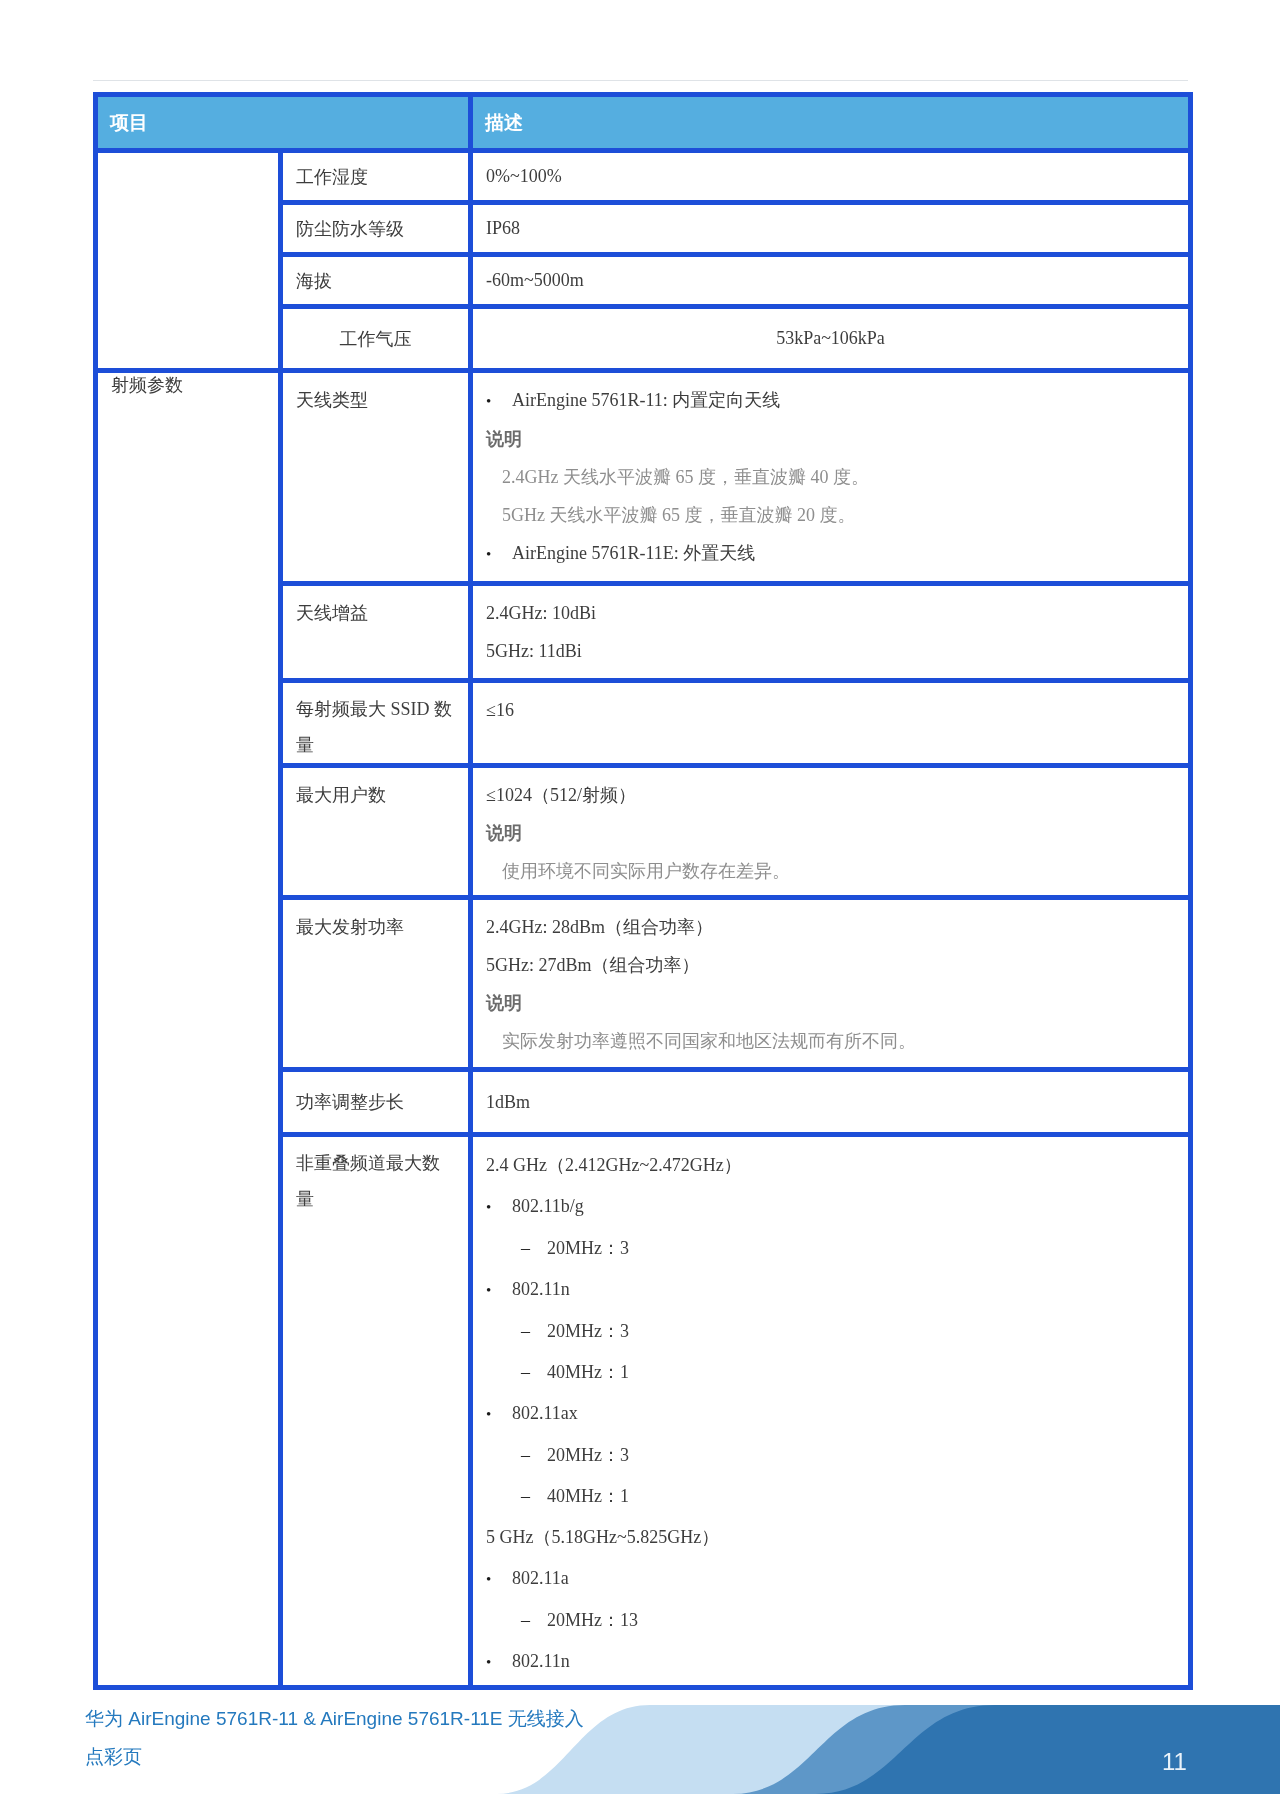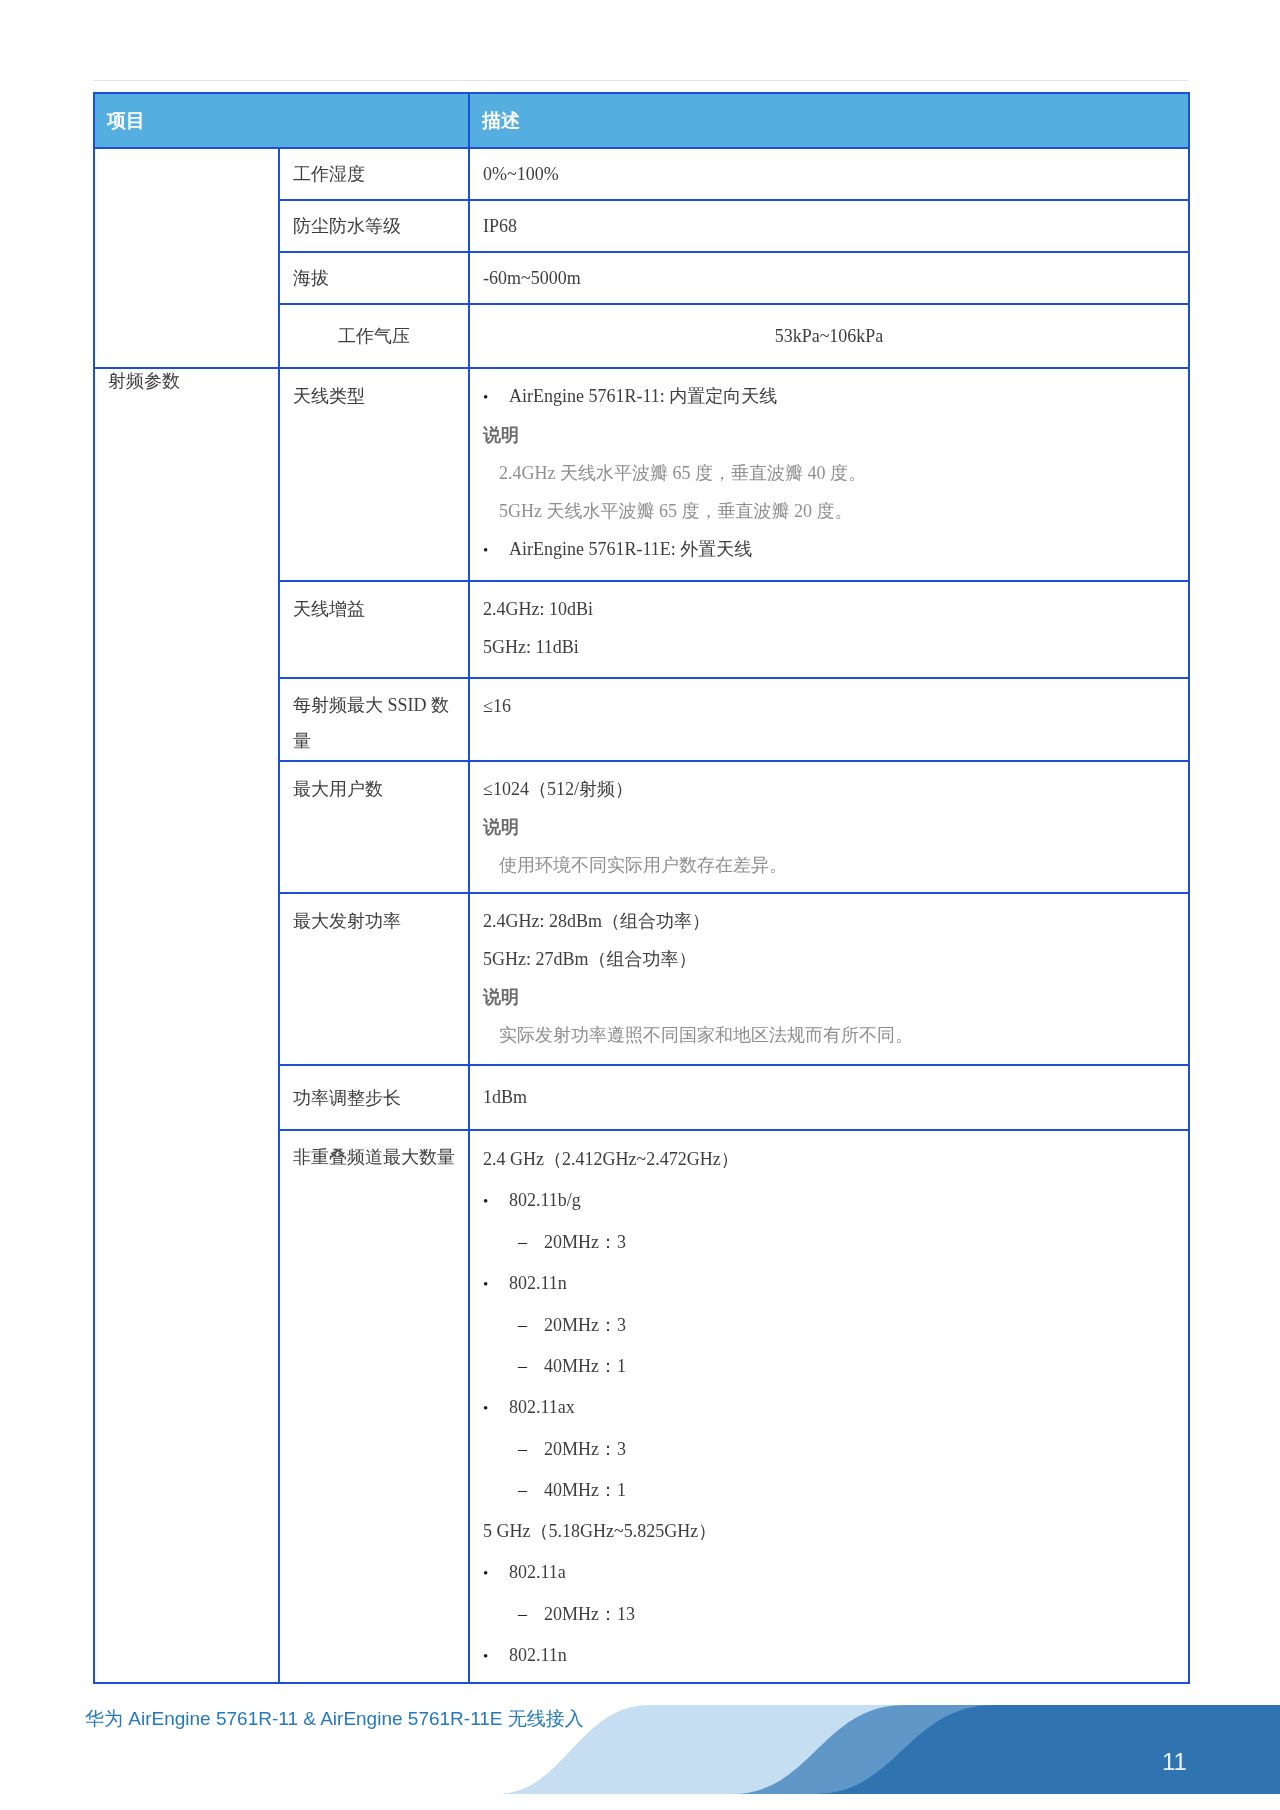--- a/index.html
+++ b/index.html
@@ -14,21 +14,21 @@
     background:#dfe3e7;
   }
   table.spec {
     position:absolute; left:93px; top:92px; width:1095px;
     border-collapse:collapse; table-layout:fixed;
     font-size:18px;
   }
   table.spec col.c1 { width:185px; }
   table.spec col.c2 { width:190px; }
   table.spec col.c3 { width:720px; }
-  table.spec th, table.spec td { border:2px solid #1d4ed8; }
+  table.spec th, table.spec td { border:5px solid #1d4ed8; }
   table.spec th {
     background:#55AEE0; color:#ffffff; font-weight:bold;
     text-align:left; padding:0 12px; font-size:19px; height:51px;
   }
   td.cell { padding:0 13px; color:#3d3d3d;font-family:Liberation Serif, serif; }
   td.merged { background:#ffffff; }
   td.vtop { vertical-align:top; padding-top:8px; }
   td.section-label { vertical-align:top; font-size:18px; }
   .line { line-height:38px; }
   .tall .line { line-height:41px; }
@@ -212,17 +212,18 @@
     </table>
 
   <svg class="waves" viewBox="0 0 1280 100" preserveAspectRatio="none">
     <path d="M497,97 C565,96 578,8 650,8 L1280,8 L1280,97 Z" fill="#C5DEF2"></path>
     <path d="M733,97 C812,96 822,8 905,8 L1280,8 L1280,97 Z" fill="#5E97C8"></path>
     <path d="M816,97 C898,96 908,8 995,8 L1280,8 L1280,97 Z" fill="#2F74B0"></path>
   </svg>
 
   <div class="footer-title">
     <div>华为 AirEngine 5761R-11 &amp; AirEngine 5761R-11E 无线接入</div>
+    <div>点彩页</div>
   </div>
 
   <div class="page-num">11</div>
 
 </div>
 
 </body></html>

